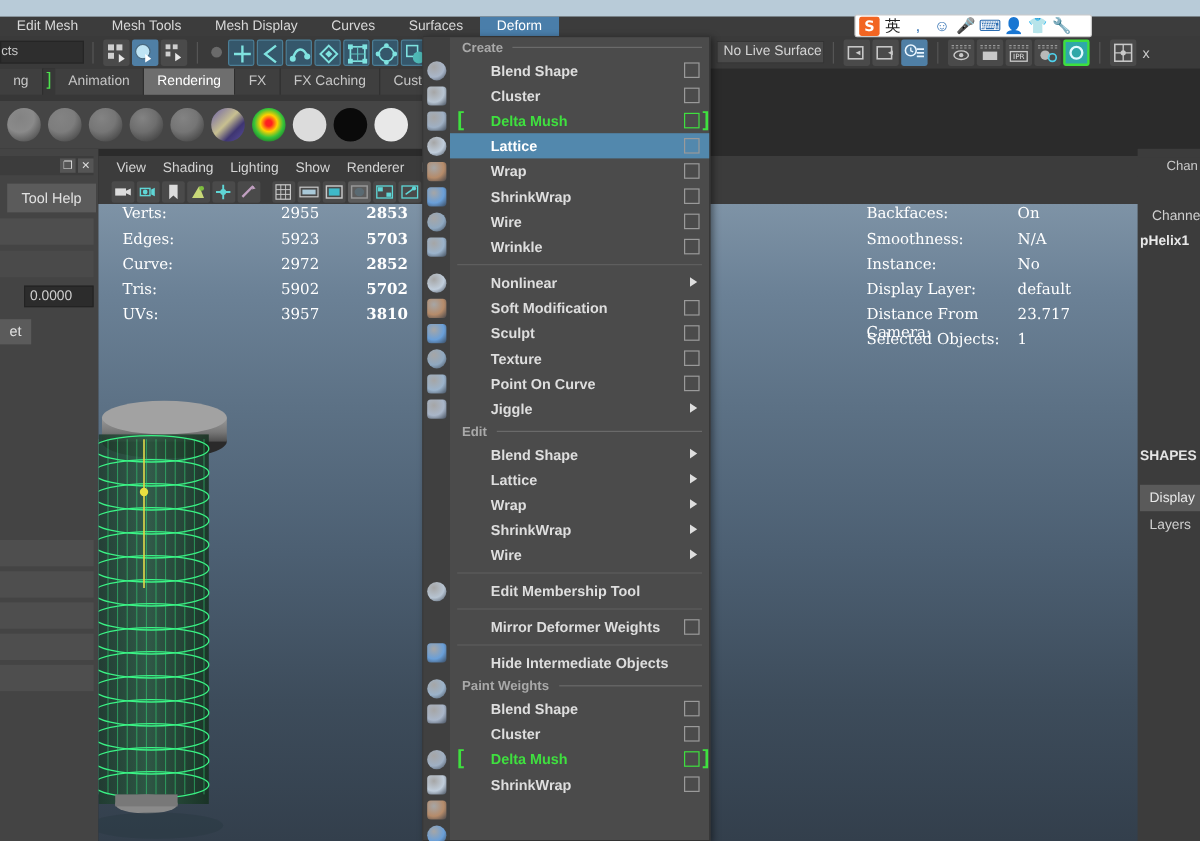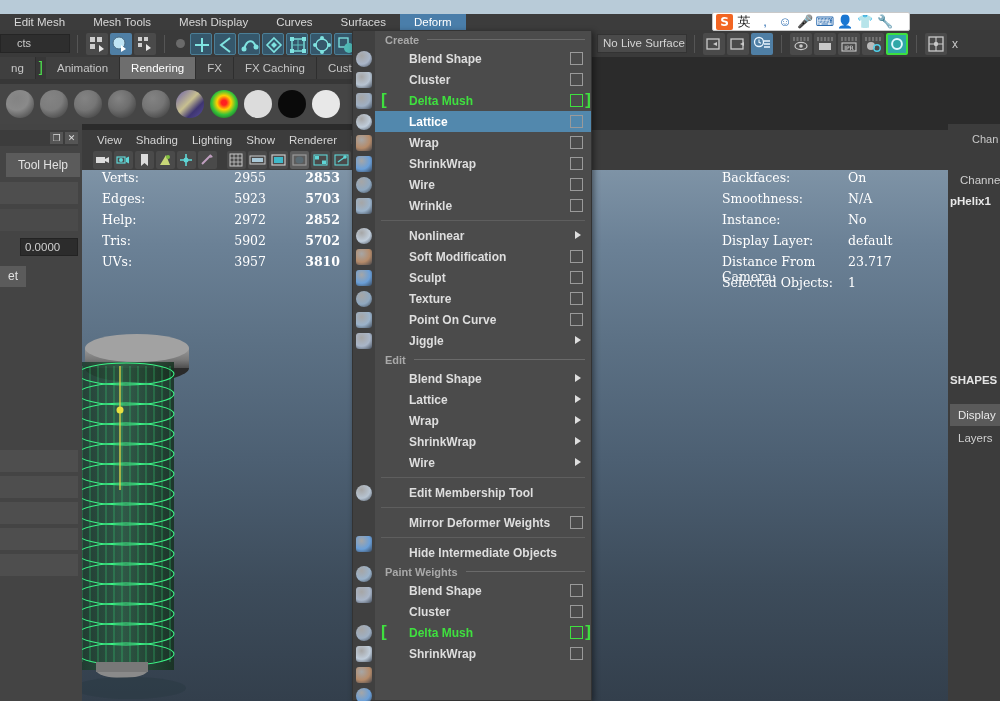--- a/index.html
+++ b/index.html
@@ -27,21 +27,21 @@
   #menubar .mbar-fill { flex:1; height:16px; background:#3c3c3c; }
 
   
   #statusrow {
     left:0; top:30px; width:1000px; height:27px;
     background:#3a3a3a; display:flex; align-items:center;
   }
   #objfield {
     margin-left:0; width:70px; height:19px; background:#2e2e2e;
     border:1px solid #252525; color:#c8c8c8; font-size:11px;
-    line-height:17px; padding-left:16px; overflow:hidden;
+    line-height:17px; padding-left:0; overflow:hidden;
   }
   .vsep { width:1px; height:18px; background:#555; margin:0 7px; }
   .tbtn {
     width:22px; height:22px; margin:0 1px; border-radius:2px;
     background:#4a4a4a; position:relative; flex:none;
   }
   .tbtn.on { background:#4f7fa5; }
   .tbtn.teal { background:#35576b; border:1px solid #4b7e96; }
   .tbtn svg { display:block; }
 
@@ -508,21 +508,21 @@
         <div class="v2">2853</div>
         <div class="v3">0</div>
       </div>
       <div class="hudrow">
         <div class="lbl">Edges:</div>
         <div class="v1">5923</div>
         <div class="v2">5703</div>
         <div class="v3">0</div>
       </div>
       <div class="hudrow">
-        <div class="lbl">Help:</div>
+        <div class="lbl">Curve:</div>
         <div class="v1">2972</div>
         <div class="v2">2852</div>
         <div class="v3">0</div>
       </div>
       <div class="hudrow">
         <div class="lbl">Tris:</div>
         <div class="v1">5902</div>
         <div class="v2">5702</div>
         <div class="v3">0</div>
       </div>

